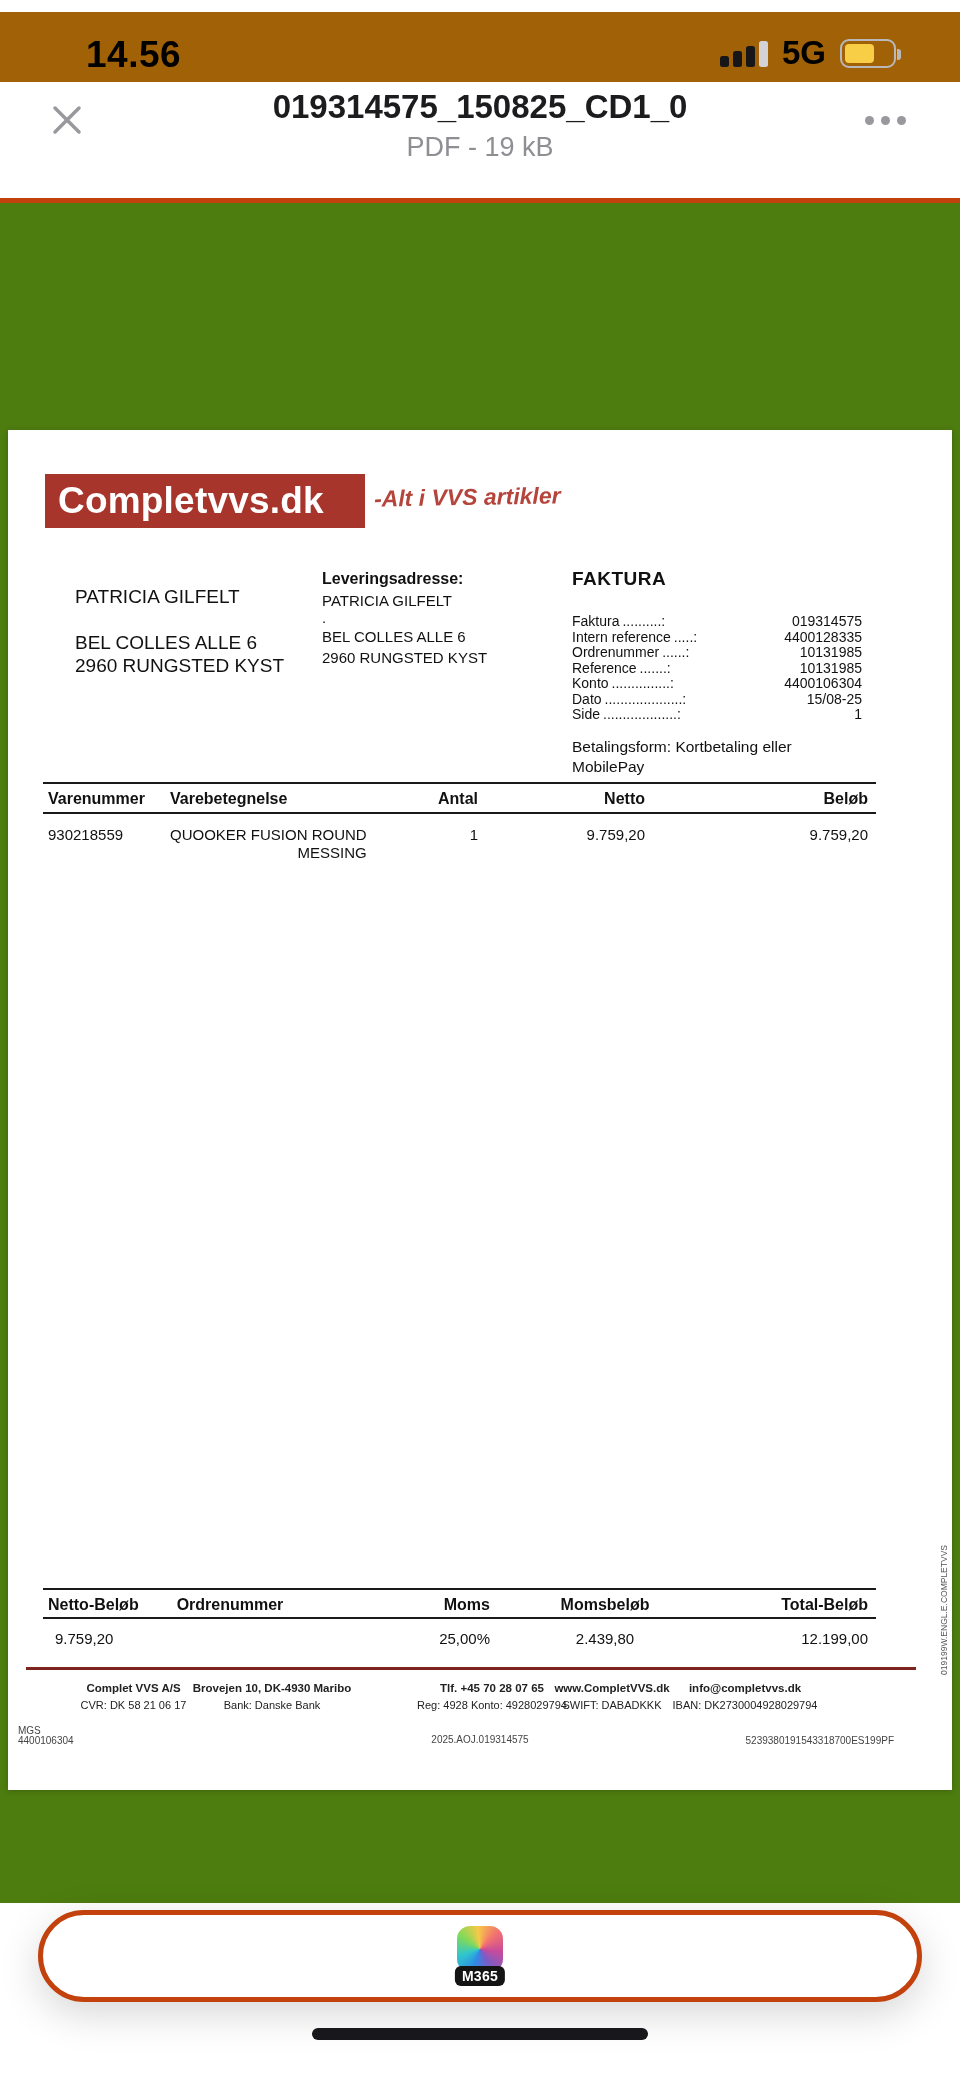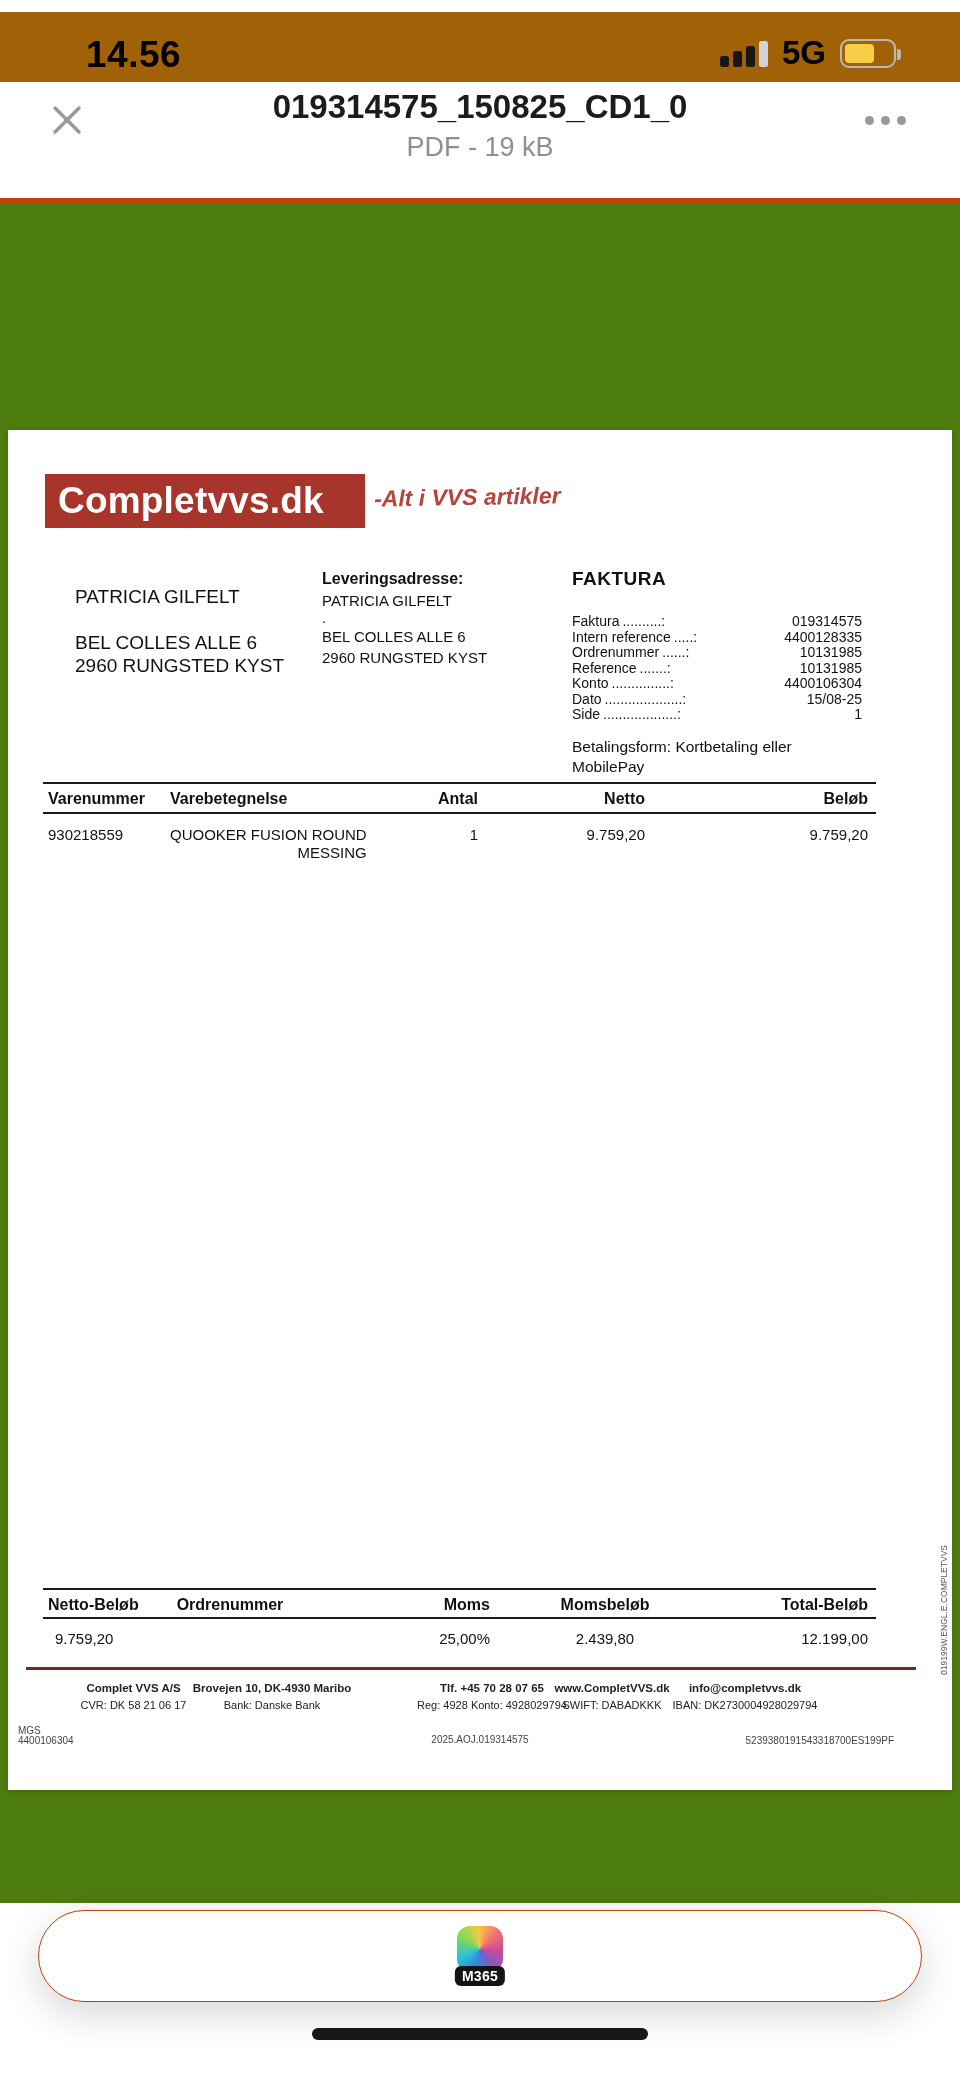--- a/index.html
+++ b/index.html
@@ -90,21 +90,21 @@
   .f5 { left:652px; width:170px; }
 
   .tiny { font-size:10px; color:#444; line-height:10px; }
   .m-left { left:10px; top:1296px; }
   .m-center { left:0; right:0; top:1305px; text-align:center; }
   .m-right { right:58px; top:1306px; }
   .m-side { right:3px; top:1115px; writing-mode:vertical-rl; transform:rotate(180deg); font-size:8.5px; color:#555; }
 
   
   .bottom-area { position:absolute; top:1903px; left:0; width:960px; height:174px; background:#fff; }
-  .copilot-pill { position:absolute; left:38px; top:1910px; width:884px; height:92px; border-radius:46px; background:#fff; border:1px solid #c2410c; box-shadow:0 12px 40px rgba(0,0,0,.16); display:flex; align-items:center; justify-content:center; gap:18px; cursor:pointer; }
+  .copilot-pill { position:absolute; left:38px; top:1910px; width:884px; height:92px; border-radius:46px; background:#fff; border:5px solid #c2410c; box-shadow:0 12px 40px rgba(0,0,0,.16); display:flex; align-items:center; justify-content:center; gap:18px; cursor:pointer; }
   .icon-wrap { position:relative; width:50px; height:60px; }
   .copilot-icon { position:absolute; left:2px; top:0; width:46px; height:46px; border-radius:13px;
     background:conic-gradient(from 200deg at 50% 50%, #2E8BE6, #30C6CC, #7FD95A, #F7C948, #F2726F, #C84B9A, #7B5CC6, #2E8BE6); }
   .m365-badge { position:absolute; left:50%; transform:translateX(-50%); bottom:0; background:#141414; color:#fff; font-size:14px; font-weight:700; padding:2px 7px; border-radius:6px; letter-spacing:.3px; white-space:nowrap; }
   .copilot-label { font-size:38px; font-weight:700; color:#4d4d52; }
   .home-indicator { position:absolute; left:50%; transform:translateX(-50%); top:2028px; width:336px; height:12px; border-radius:7px; background:#17171c; }
 </style>
 </head>
 <body>
 

